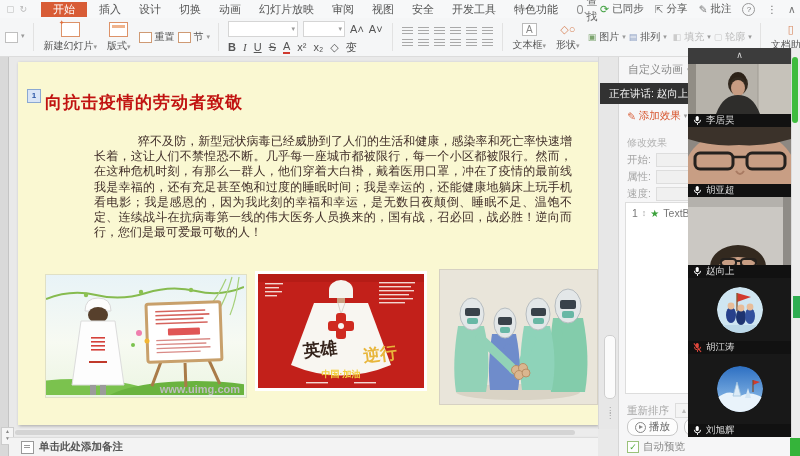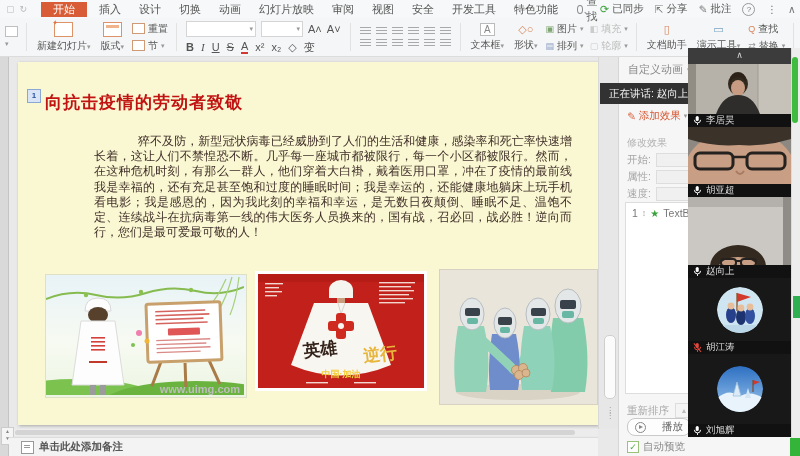--- a/index.html
+++ b/index.html
@@ -21,21 +21,21 @@
   .help-circle{width:11px;height:11px;border:1px solid #999;border-radius:50%;font-size:8px;line-height:11px;text-align:center;color:#777;}
   .gray-ic{color:#777;}
 
   
   .toolbar{position:absolute;top:18px;left:0;right:0;height:38px;background:#f5f6f7;border-bottom:1px solid #dcdcdc;display:flex;align-items:center;padding-left:2px;z-index:2;}
   .sep{width:1px;height:28px;background:#e2e2e2;margin:0 5px;flex:none;}
   .big-btn{display:flex;flex-direction:column;align-items:center;justify-content:center;gap:2px;padding:0 5px;flex:none;color:#555;font-size:10px;white-space:nowrap;}
   .big-ic{width:17px;height:13px;border:1px solid #dd9268;background:#fff;position:relative;}
   .big-ic .star{position:absolute;left:-3px;top:-4px;color:#e0703d;font-size:7px;}
   .big-ic .bar{position:absolute;left:2px;top:2px;right:2px;height:3px;background:#f0b38c;}
-  .stack{display:flex;flex-direction:column;gap:3px;justify-content:center;flex:none;margin:0 3px;}
+  .stack{display:flex;gap:3px;justify-content:center;flex:none;margin:0 3px;}
   .small-row{display:flex;align-items:center;gap:3px;font-size:10px;color:#555;white-space:nowrap;}
   .small-row.disabled{color:#bbb;}
   .sm-ic{width:11px;height:9px;border:1px solid #cf9a74;background:#fff;flex:none;}
   .sm-ic.gray{border-color:#bfbfbf;}
   .caret{color:#999;font-size:7px;}
   .fontblock{display:flex;flex-direction:column;gap:3px;margin:0 4px;flex:none;}
   .frow{display:flex;align-items:center;gap:5px;}
   .combo{height:14px;border:1px solid #d5d5d5;background:#fff;position:relative;}
   .combo .caret{position:absolute;right:2px;top:3px;}
   .fb{font-size:11px;color:#555;line-height:12px;}
@@ -82,21 +82,21 @@
   .ap-modify{position:absolute;left:8px;top:80px;color:#b3b3b3;font-size:10px;}
   .ap-row{position:absolute;left:8px;display:flex;align-items:center;gap:5px;color:#a6a6a6;font-size:10.5px;}
   .ap-input{width:118px;height:12px;background:#f0f0f0;border:1px solid #ddd;}
   .ap-list{position:absolute;left:6px;top:146px;width:168px;height:190px;background:#fff;border:1px solid #ddd;}
   .ap-item{display:flex;align-items:center;gap:4px;padding:4px 6px;font-size:10.5px;color:#777;white-space:nowrap;overflow:hidden;}
   .ap-item .star{color:#3aa13a;font-size:10px;}
   .ap-item .ud{color:#aaa;font-size:9px;}
   .ap-reorder{position:absolute;left:8px;top:347px;display:flex;align-items:center;gap:6px;color:#a8a8a8;font-size:10.5px;white-space:nowrap;}
   .ap-sqbtn{width:16px;height:13px;border:1px solid #ddd;background:#f4f4f4;color:#bbb;font-size:7px;text-align:center;line-height:13px;}
   .ap-btns{position:absolute;left:8px;top:362px;display:flex;gap:6px;white-space:nowrap;}
-  .ap-btn{display:flex;align-items:center;gap:16px;border:1px solid #c9c9c9;background:#fdfdfd;border-radius:8px;padding:1px 7px;font-size:10.5px;color:#666;}
+  .ap-btn{display:flex;align-items:center;gap:3px;border:1px solid #c9c9c9;background:#fdfdfd;border-radius:8px;padding:1px 7px;font-size:10.5px;color:#666;}
   .play-ic{width:9px;height:9px;border:1px solid #888;border-radius:50%;position:relative;}
   .play-ic:after{content:"";position:absolute;left:3px;top:2px;border-left:4px solid #888;border-top:2.5px solid transparent;border-bottom:2.5px solid transparent;}
   .show-ic{width:10px;height:8px;background:#e0492f;border-radius:1px;}
   .ap-auto{position:absolute;left:8px;top:384px;display:flex;align-items:center;gap:4px;color:#8a8a8a;font-size:10.5px;}
   .cbx{width:10px;height:10px;border:1px solid #9bc27a;background:#fff;color:#53a93f;font-size:9px;line-height:10px;text-align:center;font-weight:bold;}
 
   
   .toast{position:absolute;left:600px;top:83px;width:152px;height:21px;background:#323232;color:#f2f2f2;font-size:10.5px;line-height:21px;padding-left:9px;box-sizing:border-box;z-index:5;white-space:nowrap;overflow:hidden;}
 
   

